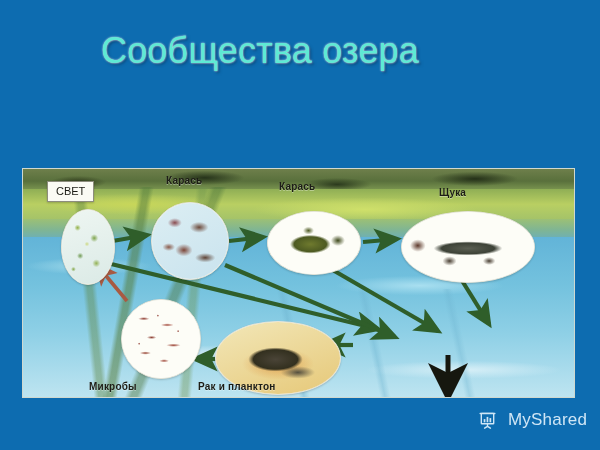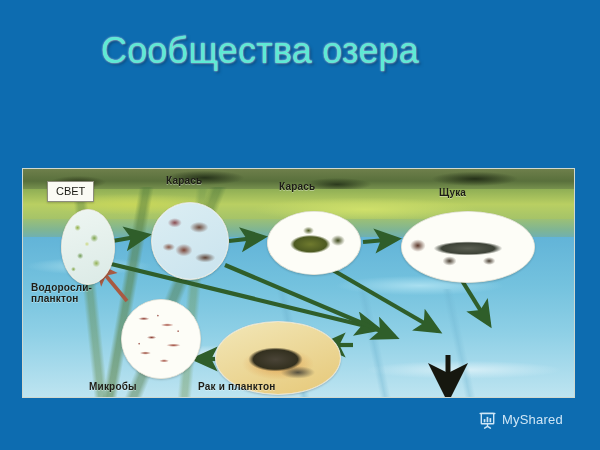--- a/index.html
+++ b/index.html
@@ -227,23 +227,23 @@
       linear-gradient(160deg, #f2e7b8 0%, #e6c878 100%);
   }
 
   
   #watermark {
     position: absolute;
     left: 478px;
     top: 410px;
     display: flex;
     align-items: center;
-    gap: 5px;
+    gap: 11px;
     color: #cfe6f6;
-    font-size: 13px;
+    font-size: 17px;
     line-height: 20px;
     letter-spacing: .2px;
   }
   #watermark .ms-text { font-weight: 400; }
 </style>
 </head>
 <body>
 
 <div id="slide">
 
@@ -293,24 +293,20 @@
         <line x1="425" y1="186" x2="425" y2="214" marker-end="url(#ah-dark)"></line>
       </g>
     </svg>
 
     <div class="label-box" id="label-light">СВЕТ</div>
 
 
     <div class="node node-oval" id="node-algae">
       <div class="art art-algae"></div>
     </div>
-    <div class="node-label" id="label-algae">
-      <span>Водоросли-</span><br>
-      <span>планктон</span>
-    </div>
 
     <div class="node node-oval" id="node-crustaceans">
       <div class="art art-crust"></div>
     </div>
     <div class="node-label" id="label-crustaceans">Карась</div>
 
     <div class="node node-oval" id="node-crucian">
       <div class="art art-fish-crucian"></div>
     </div>
     <div class="node-label" id="label-crucian">Карась</div>

